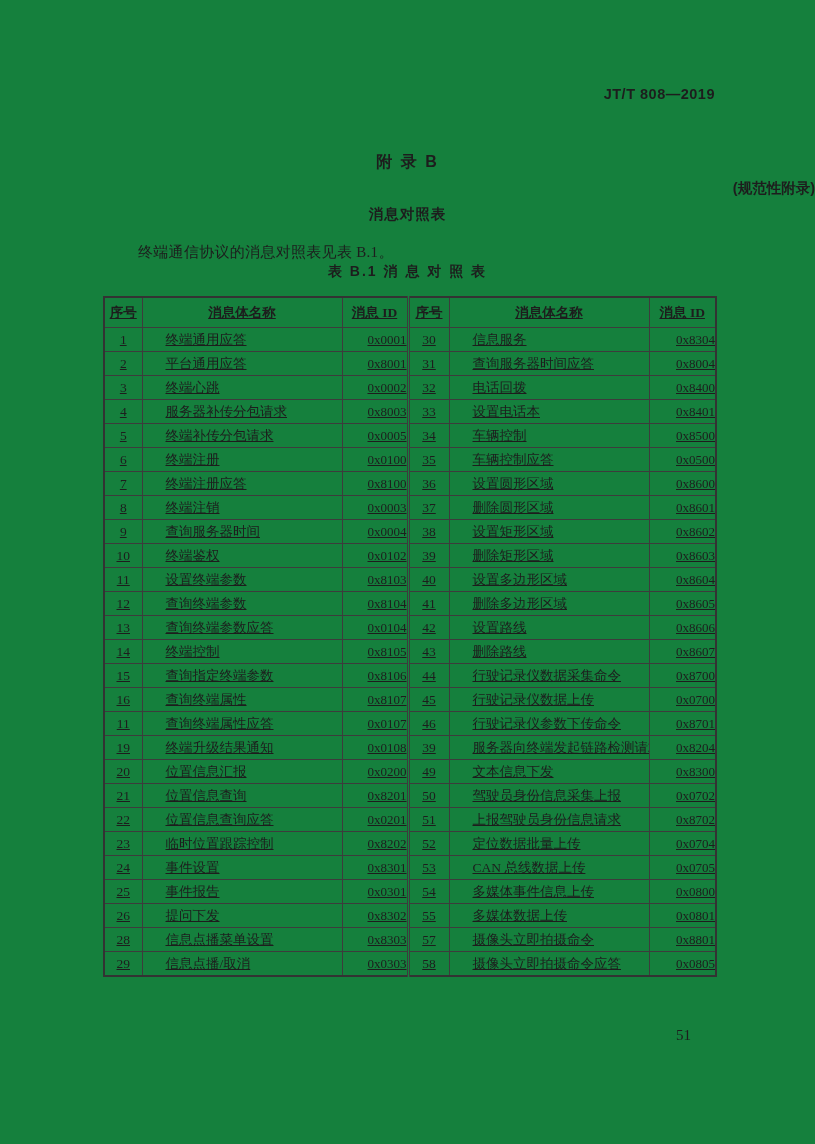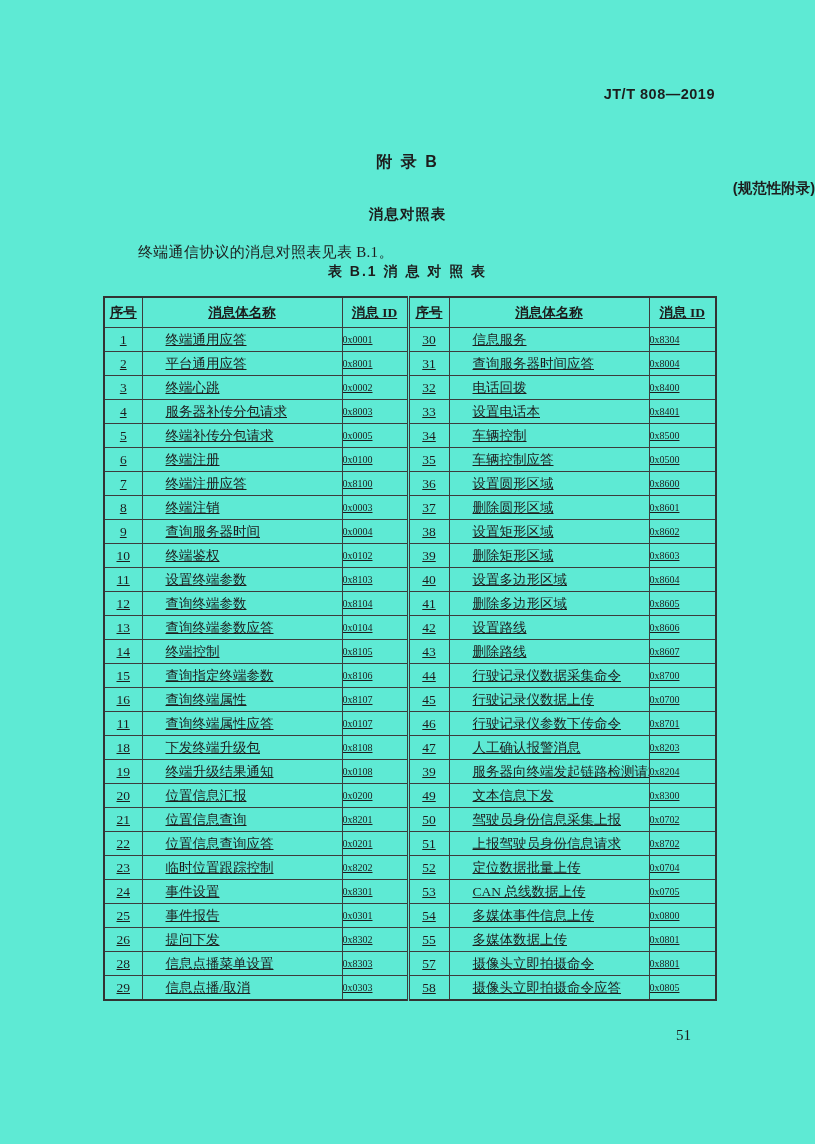--- a/index.html
+++ b/index.html
@@ -1,17 +1,17 @@
 <!DOCTYPE html>
 <html><head>
 <meta charset="utf-8">
 <style>
   html,body{margin:0;padding:0;background:#e8e8e8;}
   .page{
-    position:relative;width:815px;height:1144px;background:#5eead4;
+    position:relative;width:815px;height:1144px;background:#15803d;
     font-family:"Liberation Serif","DejaVu Serif",serif;color:#1d1d1d;
     overflow:hidden;margin:0 auto;
   }
   .std-number{
     position:absolute;top:86px;right:100px;
     font-family:"Liberation Sans","DejaVu Sans",sans-serif;
     font-weight:700;font-size:14.5px;letter-spacing:0.5px;
   }
   .appendix-title{
     position:absolute;top:152px;left:0;width:100%;text-align:center;
@@ -43,21 +43,21 @@
     font-size:13.5px;
   }
   .msg-table th,.msg-table td{
     border:1px solid #3c3c3c;padding:0;overflow:hidden;white-space:nowrap;
   }
   .msg-table{border:2px solid #333333;text-decoration:underline;}
   .msg-table th{height:29px;font-weight:700;text-align:center;font-size:13.5px;}
   .msg-table td{height:23px;}
   .msg-table td.seq{text-align:center;}
   .msg-table td.name{text-align:left;padding-left:23px;}
-  .msg-table td.id{text-align:left;font-size:10px;}
+  .msg-table td.id{text-align:right;font-size:13px;}
   .msg-table .divider{border-left:3px double #3c3c3c;}
   .page-number{
     position:absolute;top:1027px;left:676px;
     font-size:15px;
   }
 </style>
 </head>
 <body>
 
 <div class="page">
@@ -224,28 +224,20 @@
         </tr>
         <tr>
           <td class="seq">11</td>
           <td class="name">查询终端属性应答</td>
           <td class="id">0x0107</td>
           <td class="seq divider">46</td>
           <td class="name">行驶记录仪参数下传命令</td>
           <td class="id">0x8701</td>
         </tr>
         <tr>
-          <td class="seq">18</td>
-          <td class="name">下发终端升级包</td>
-          <td class="id">0x8108</td>
-          <td class="seq divider">47</td>
-          <td class="name">人工确认报警消息</td>
-          <td class="id">0x8203</td>
-        </tr>
-        <tr>
           <td class="seq">19</td>
           <td class="name">终端升级结果通知</td>
           <td class="id">0x0108</td>
           <td class="seq divider">39</td>
           <td class="name">服务器向终端发起链路检测请求</td>
           <td class="id">0x8204</td>
         </tr>
         <tr>
           <td class="seq">20</td>
           <td class="name">位置信息汇报</td>

